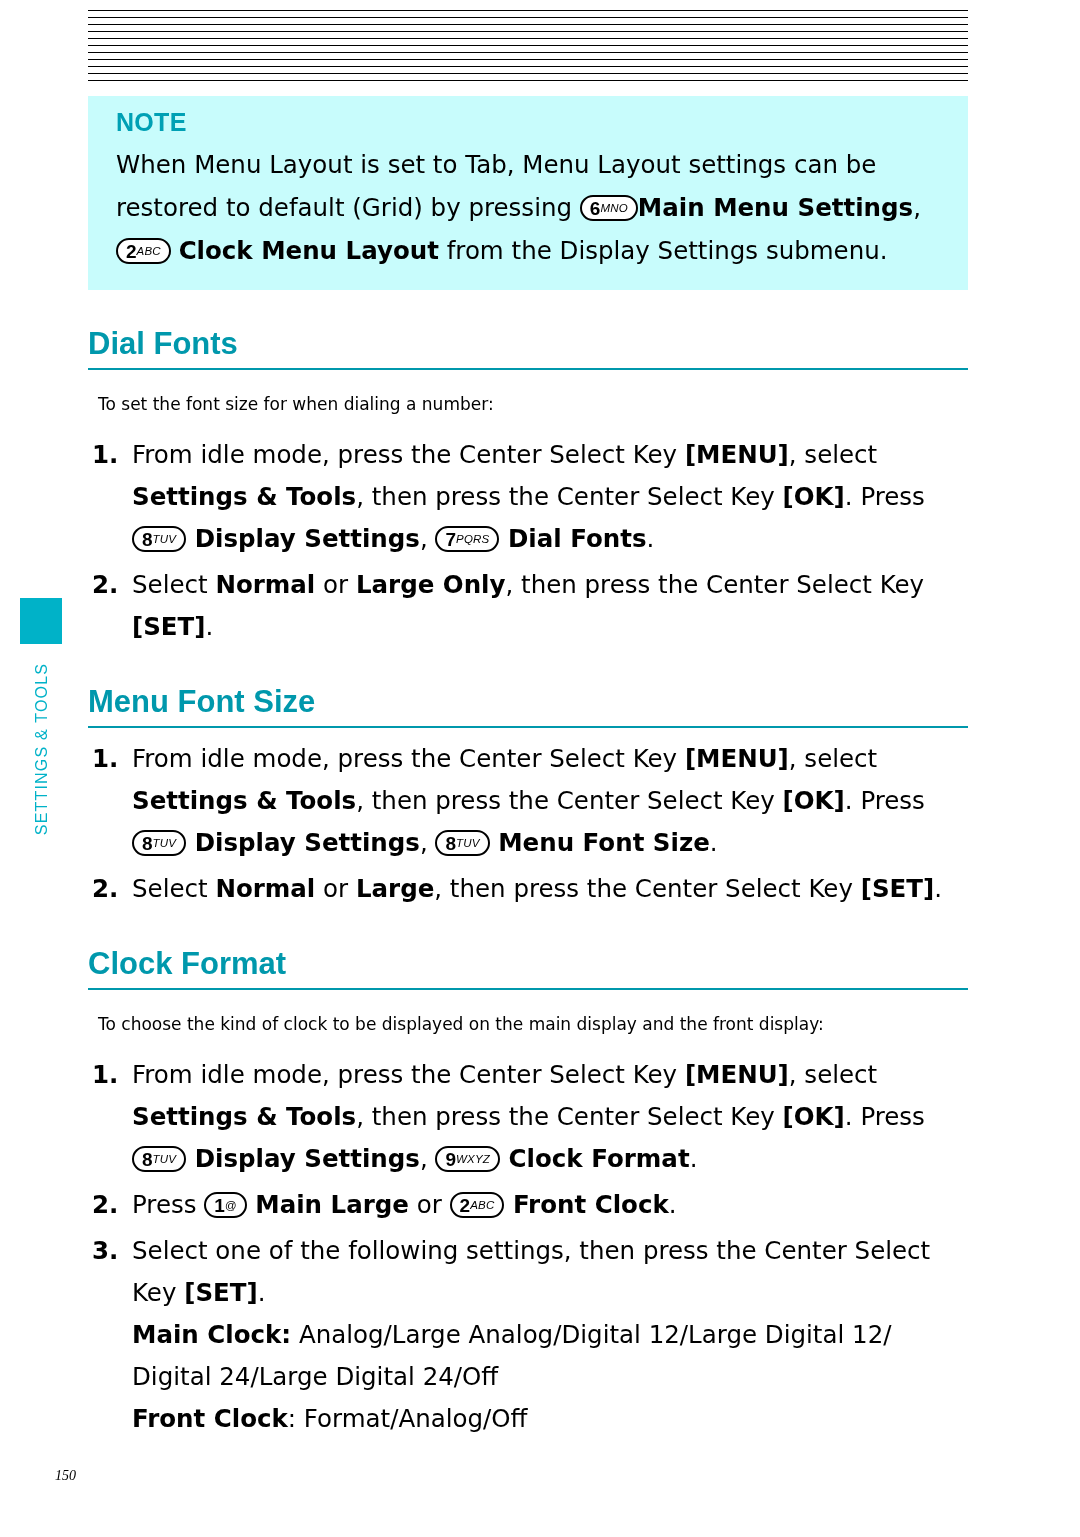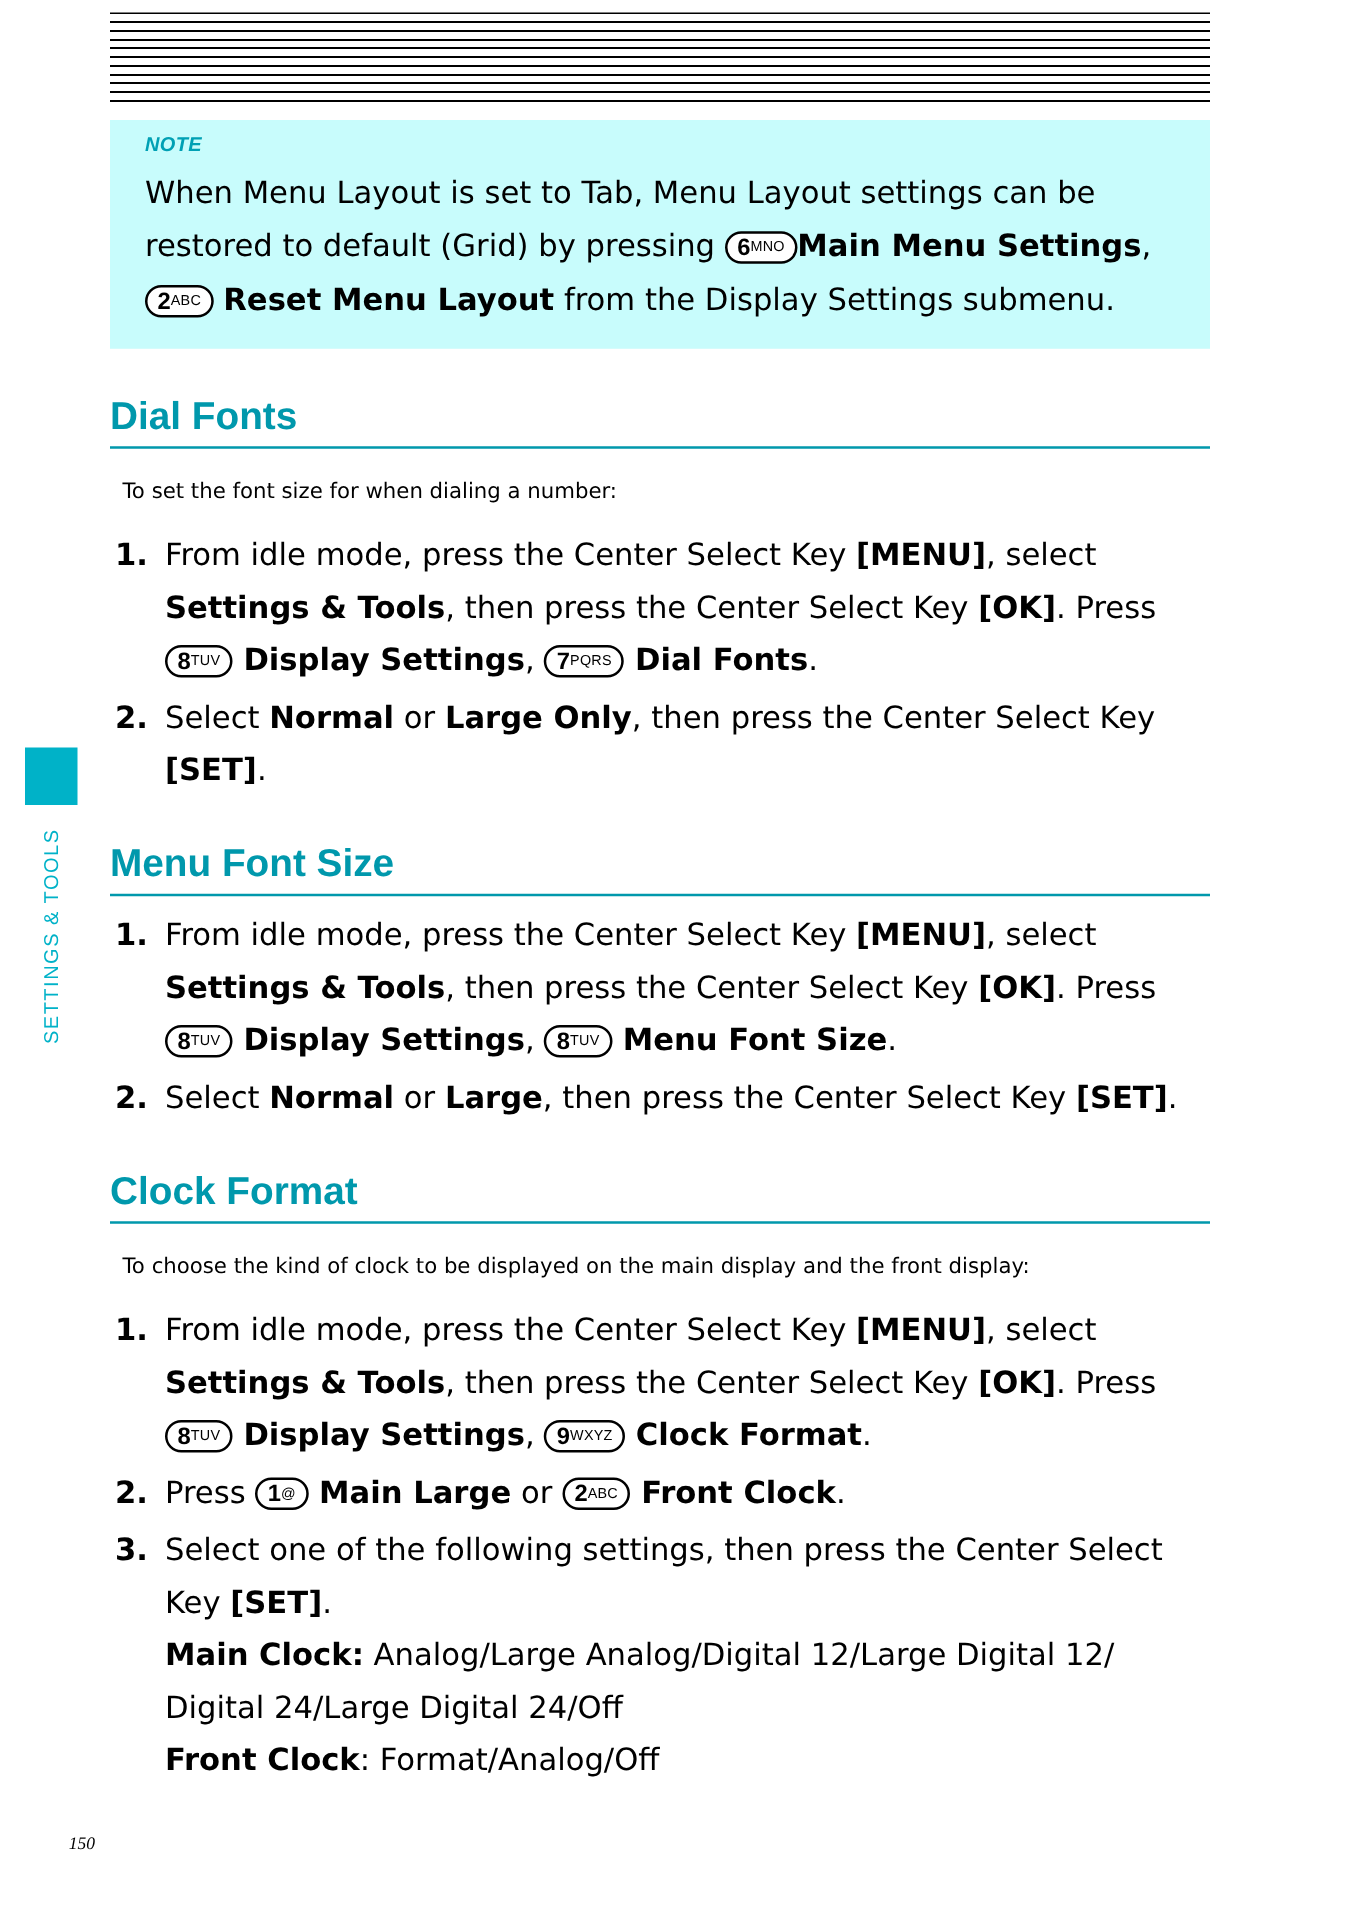--- a/index.html
+++ b/index.html
@@ -64,22 +64,21 @@
   
   .note-box {
     background: #c8fcfc;
     padding: 12px 28px 18px 28px;
     box-sizing: border-box;
     width: 880px;
   }
   .note-title {
     color: #00a0b4;
     font-weight: bold;
-    font-style: italic;
-    font-size: 16px;
+    font-size: 25px;
     font-family: "Liberation Sans", sans-serif;
     margin-bottom: 6px;
     letter-spacing: .3px;
   }
   .note-body {
     font-size: 24.5px;
     line-height: 43px;
     font-family: "DejaVu Sans", sans-serif;
   }
 
@@ -137,20 +136,21 @@
   }
   .key .big {
     font-size: 19px;
     font-weight: bold;
     vertical-align: -1px;
   }
   .key .sub {
     font-size: 11.5px;
     letter-spacing: .2px;
     vertical-align: 2px;
+    font-style: italic;
   }
 
   
   .page-num {
     position: absolute;
     left: 55px;
     top: 1468px;
     font-size: 14px;
     font-style: italic;
     font-family: "Liberation Serif", serif;
@@ -164,21 +164,21 @@
 <div class="side-tab-box"></div>
 <div class="side-tab-text">SETTINGS &amp; TOOLS</div>
 
 <div class="content">
 
   <div class="note-box">
     <div class="note-title">NOTE</div>
     <div class="note-body">
       <span>When Menu Layout is set to Tab, Menu Layout settings can be</span><br>
       <span>restored to default (Grid) by pressing </span><span class="key"><span class="big">6</span><span class="sub">MNO</span></span><b>Main Menu Settings</b><span>,</span><br>
-      <span class="key"><span class="big">2</span><span class="sub">ABC</span></span> <b>Reset Menu Layout</b><span> from the Display Settings submenu.</span>
+      <span class="key"><span class="big">2</span><span class="sub">ABC</span></span> <b>Clock Menu Layout</b><span> from the Display Settings submenu.</span>
     </div>
   </div>
 
   <div id="sections-root">
       <div class="section-head">Dial Fonts</div>
       <div class="intro">To set the font size for when dialing a number:</div>
       <ol class="steps">
         <li><span class="num">1.</span><span>From idle mode, press the Center Select Key </span><b>[MENU]</b><span>, select </span><b>Settings &amp; Tools</b><span>, then press the Center Select Key </span><b>[OK]</b><span>. Press </span><span class="key"><span class="big">8</span><span class="sub">TUV</span></span><b> Display Settings</b><span>, </span><span class="key"><span class="big">7</span><span class="sub">PQRS</span></span><b> Dial Fonts</b><span>.</span></li>
         <li><span class="num">2.</span><span>Select </span><b>Normal</b><span> or </span><b>Large Only</b><span>, then press the Center Select Key </span><b>[SET]</b><span>.</span></li>
       </ol>

